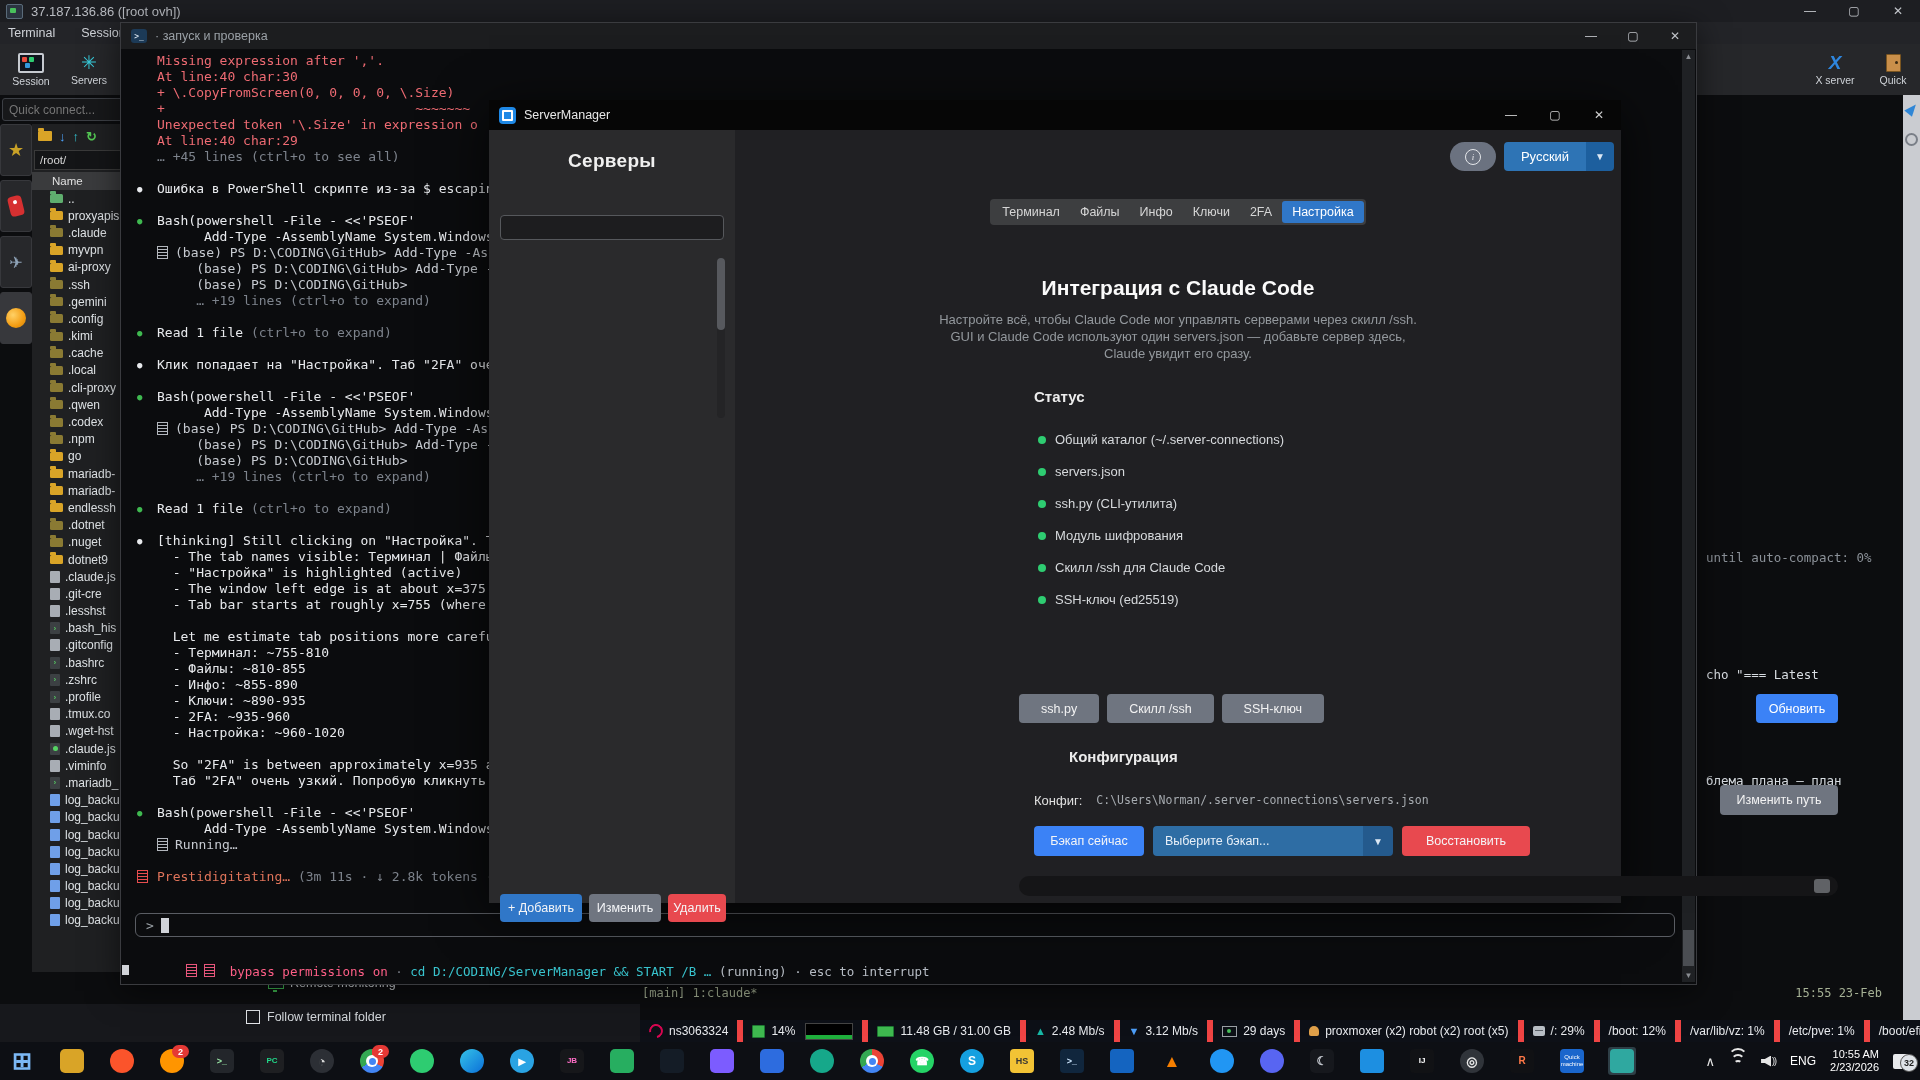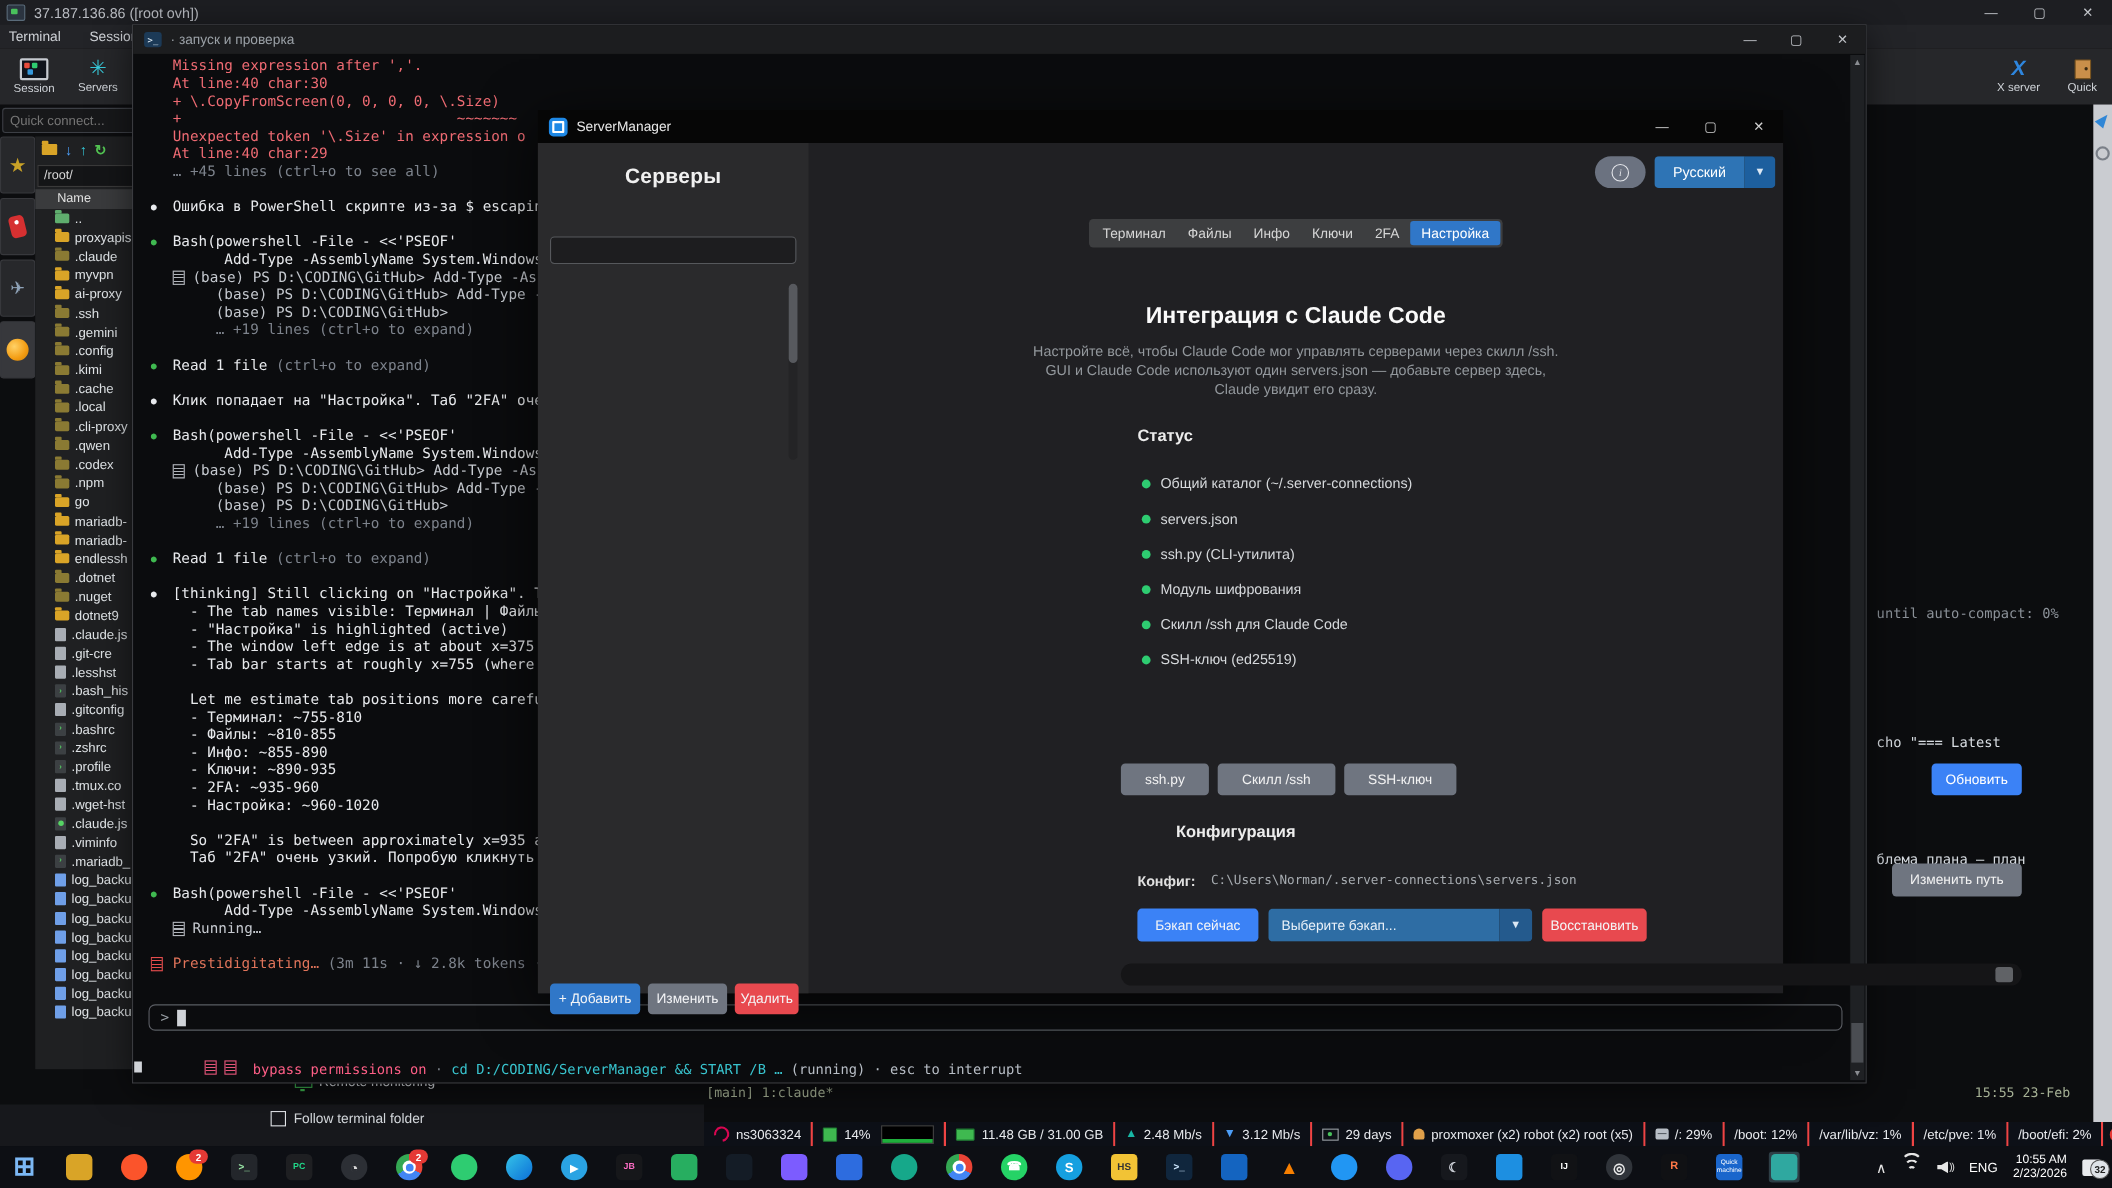--- a/index.html
+++ b/index.html
@@ -61,21 +61,21 @@
   #left-bottom-band{left:0;top:1004px;width:640px;height:38px;background:#17181c;}
   #follow-row{left:246px;top:1010px;display:flex;align-items:center;gap:7px;}
   .ic-checkbox{width:12px;height:12px;border:1px solid #e3e6ea;background:transparent;}
   #tmux-line{left:642px;top:986px;width:1258px;display:flex;font-family:"DejaVu Sans Mono",monospace;font-size:12px;color:#a5b094;}
   #tmux-line .tr{margin-left:auto;padding-right:18px;}
   .fragment{font-family:"DejaVu Sans Mono",monospace;font-size:12.5px;white-space:pre;}
   #right-strip{left:1903px;top:95px;width:17px;height:925px;background:#caccd1;display:flex;flex-direction:column;align-items:center;padding-top:8px;gap:18px;}
   .ic-quill{width:0;height:0;border-left:5px solid transparent;border-right:5px solid transparent;border-bottom:12px solid #2f86d6;transform:rotate(40deg);}
   .ic-ring{width:9px;height:9px;border:2px solid #7a7f88;border-radius:50%;}
   #moba-statusbar{left:640px;top:1020px;width:1280px;height:22px;background:#232833;display:flex;align-items:stretch;}
-  .seg{display:flex;align-items:center;gap:6px;padding:0 9px;background:#0d1017;border-right:2px solid #ef4444;font-size:12px;color:#e8eaee;white-space:nowrap;}
+  .seg{display:flex;align-items:center;gap:6px;padding:0 9px;background:#0d1017;border-right:6px solid #ef4444;font-size:12px;color:#e8eaee;white-space:nowrap;}
   .si{flex:none;}
   .si-debian{width:10px;height:10px;border:2px solid #d70751;border-radius:50%;border-bottom-color:transparent;transform:rotate(35deg);}
   .si-cpu{width:11px;height:11px;background:#3fb950;border:1px solid #1f7a33;border-radius:1px;}
   .graph{width:46px;height:15px;background:#000;border:1px solid #444;margin-left:4px;
      background-image:linear-gradient(180deg, transparent 75%, #1faf3c 75%);}
   .si-ram{width:15px;height:9px;background:#3fb950;border-radius:1px;border:1px solid #1f7a33;}
   .si-up,.si-down{font-size:11px;line-height:11px;}
   .si-up{color:#18b8a6;} .si-down{color:#4d9ef8;}
   .si-uptime{width:13px;height:9px;border:1px solid #9aa0a6;background:#0d1117;position:relative;}
   .si-uptime::after{content:"";position:absolute;left:4px;top:2px;width:4px;height:4px;background:#49c15c;border-radius:50%;}
@@ -157,30 +157,30 @@
   .status-item span{font-size:13px;color:#d6d9dc;}
   #btn-install{position:absolute;left:284px;top:513px;width:819px;height:40px;background:#2ebd59;border-radius:6px;
      color:#fff;font-size:15px;font-weight:bold;display:flex;align-items:center;justify-content:center;}
   #sm-quick-row{position:absolute;left:284px;top:564px;display:flex;gap:8px;}
   .qbtn{padding:0 22px;height:29px;background:#6f7580;border-radius:4px;color:#f2f2f2;font-size:12.5px;
      display:flex;align-items:center;justify-content:center;}
   #btn-refresh{position:absolute;left:1021px;top:564px;width:82px;height:29px;background:#3b82f6;border-radius:4px;
      color:#fff;font-size:12.5px;display:flex;align-items:center;justify-content:center;}
   #sm-config-heading{position:absolute;left:299px;top:618px;font-size:15px;font-weight:bold;color:#ececec;margin-left:35px;}
   #sm-config-row{position:absolute;left:299px;top:655px;width:804px;height:30px;display:flex;align-items:center;}
-  #cfg-label{font-size:13px;font-weight:bold;color:#e0e0e0;}
+  #cfg-label{font-size:13px;font-weight:normal;color:#e0e0e0;}
   #cfg-path{font-family:"DejaVu Sans Mono",monospace;font-size:11.5px;color:#a6abb0;margin-left:14px;}
   #btn-changepath{margin-left:auto;width:118px;height:30px;background:#6f7580;border-radius:4px;color:#f2f2f2;font-size:12.5px;
      display:flex;align-items:center;justify-content:center;}
   #sm-backup-row{position:absolute;left:299px;top:696px;display:flex;gap:9px;height:30px;}
   #btn-backup{width:110px;background:#3b82f6;height:30px;}
   #backup-select{display:flex;width:240px;border-radius:4px;overflow:hidden;}
   #backup-select .lbl{flex:1;background:#2e6da4;color:#e8f0f8;font-size:12.5px;display:flex;align-items:center;padding-left:12px;}
   #backup-select .chv{width:30px;background:#245a8d;color:#dce8f4;font-size:10px;display:flex;align-items:center;justify-content:center;}
-  #btn-restore{width:95px;background:#e8494f;height:30px;}
+  #btn-restore{width:128px;background:#e8494f;height:30px;}
   #sm-bottombar{position:absolute;left:284px;top:746px;width:819px;height:20px;background:#151517;border-radius:10px;}
   #sm-bottomthumb{position:absolute;right:8px;top:3px;width:16px;height:14px;background:#606266;border-radius:3px;}
   
   #taskbar{left:0;top:1042px;width:1920px;height:38px;background:#0d0f14;display:flex;align-items:center;}
   #tb-icons{display:flex;align-items:center;gap:22px;padding-left:8px;}
   .tb-ic{position:relative;width:28px;height:28px;display:flex;align-items:center;justify-content:center;flex:none;}
   .tb-ic.active{background:#2e3e46;border-radius:3px;}
   .tb-box{display:flex;align-items:center;justify-content:center;color:#fff;font-weight:bold;width:24px;height:24px;}
   .tb-glyph{line-height:1;}
   .badge{position:absolute;right:-3px;top:-2px;min-width:13px;height:13px;background:#e53935;border-radius:7px;color:#fff;

